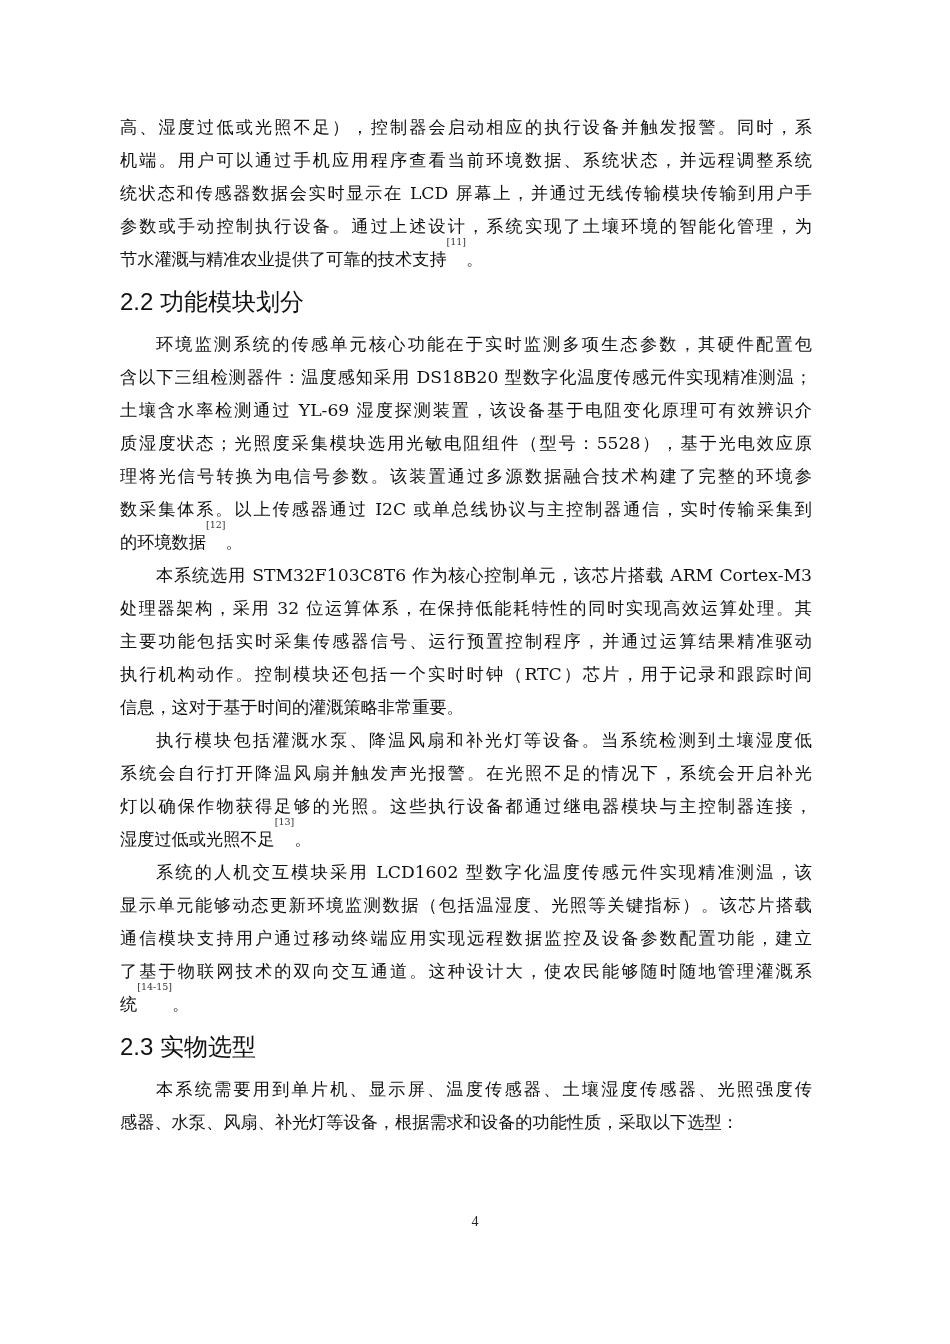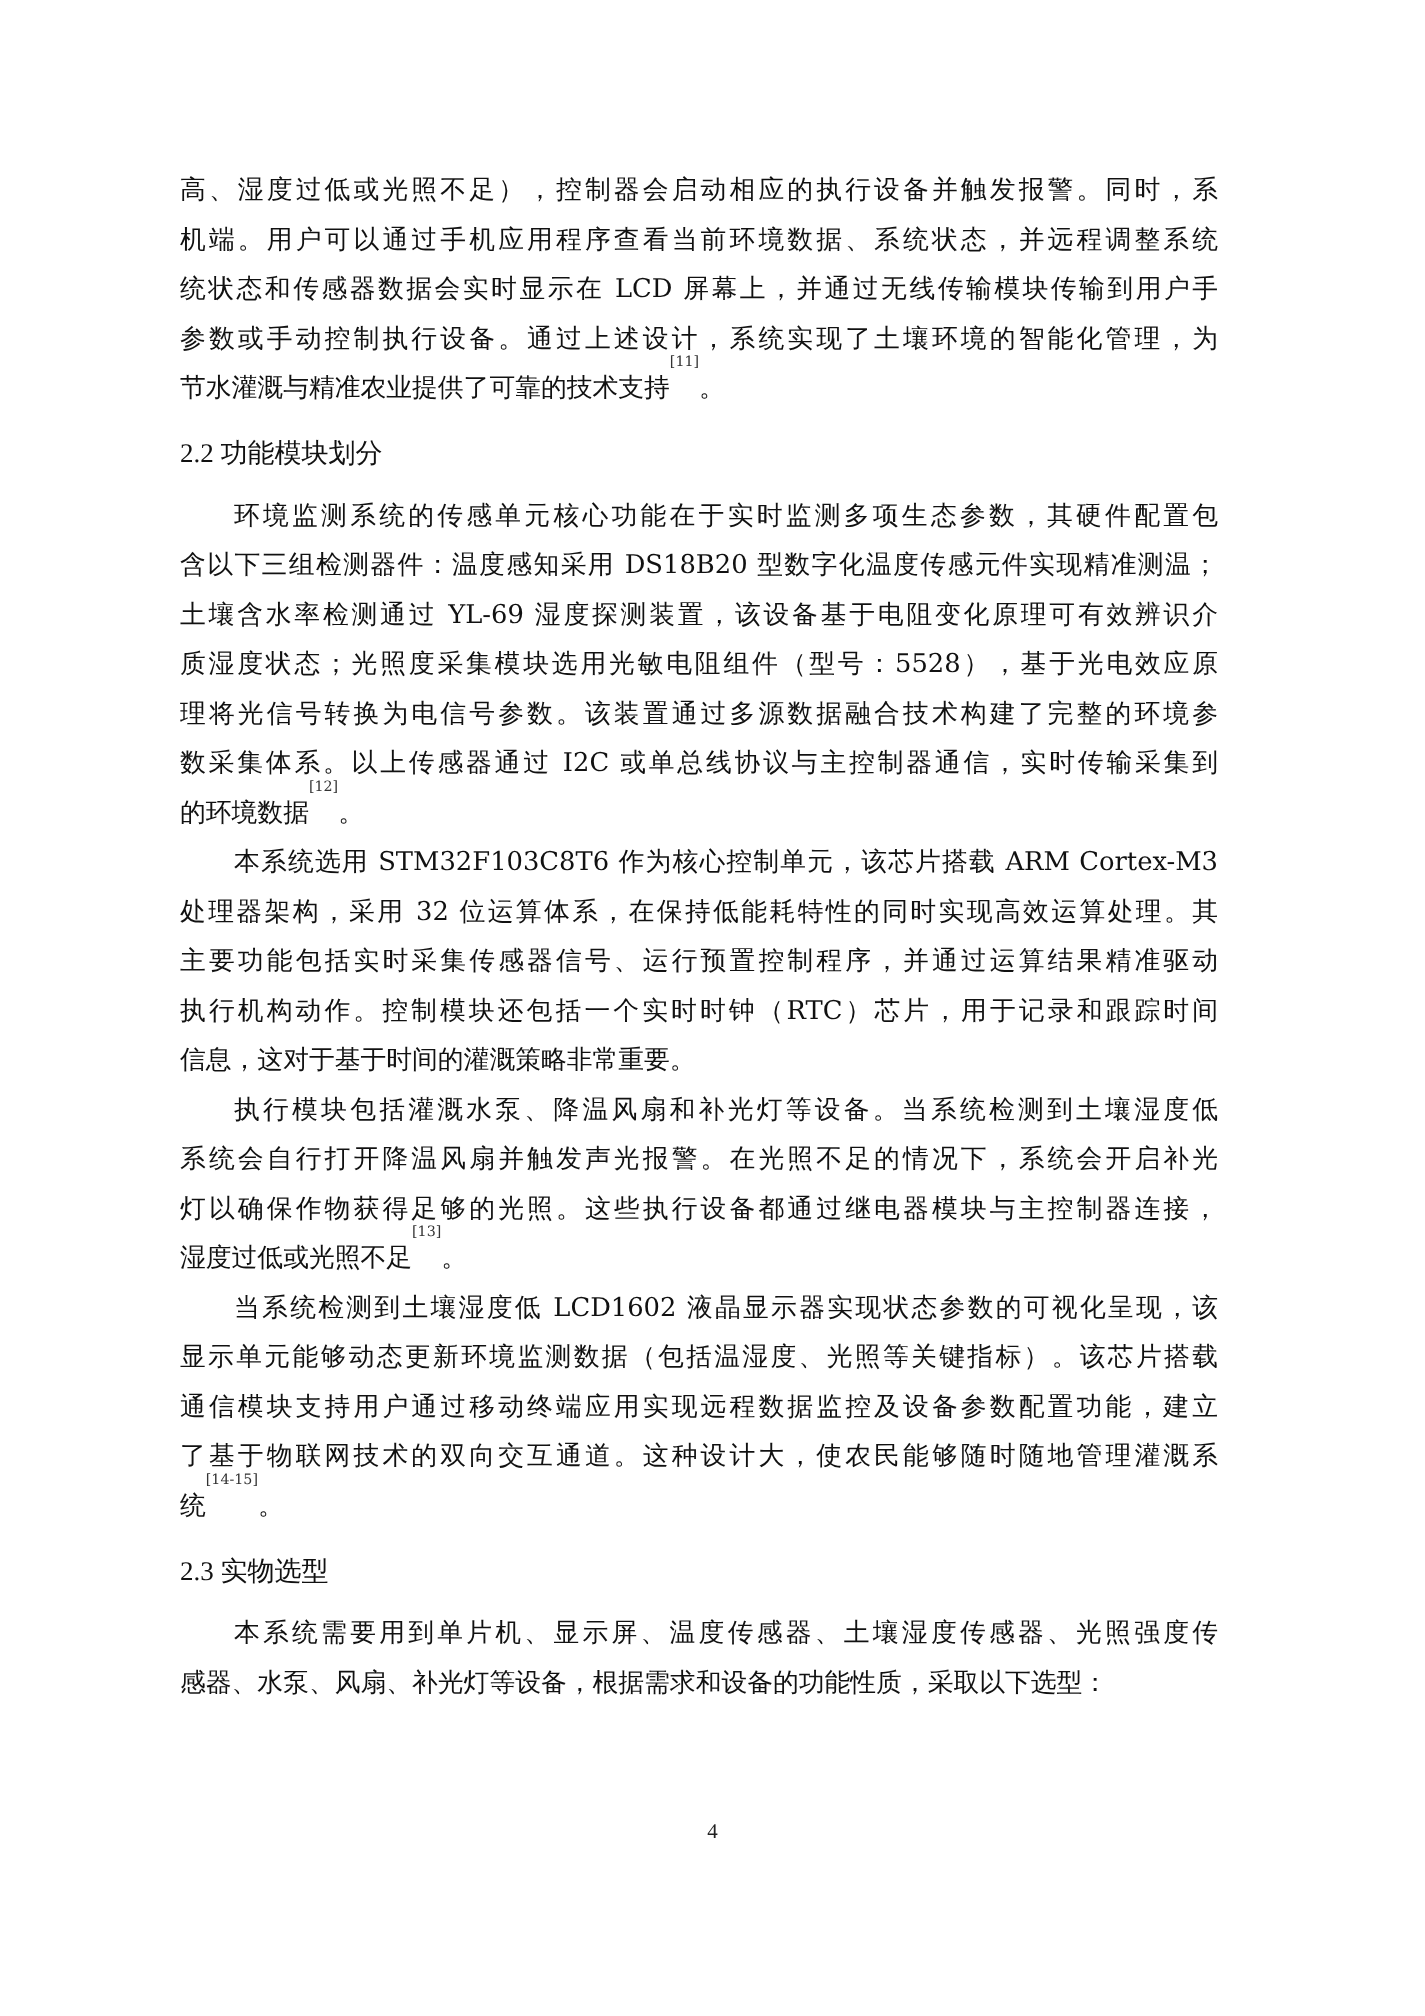--- a/index.html
+++ b/index.html
@@ -30,22 +30,22 @@
       text-align-last: justify;
       letter-spacing: 0px;
     }
     .line.last {
       text-align-last: left;
     }
     .para-first {
       text-indent: 36px;
     }
     .heading {
-      font-family: Liberation Serif, serif;
-      font-size: 18px;
+      font-family: Liberation Sans, sans-serif;
+      font-size: 24px;
       height: 40px;
       line-height: 40px;
       margin-top: 6px;
       margin-bottom: 6px;
       white-space: nowrap;
     }
     sup.cite {
       font-size: 9.5px;
       vertical-align: top;
       position: relative;
@@ -98,21 +98,21 @@
   </div>
 
   <div>
     <div class="line para-first">执行模块包括灌溉水泵、降温风扇和补光灯等设备。当系统检测到土壤湿度低</div>
     <div class="line">系统会自行打开降温风扇并触发声光报警。在光照不足的情况下，系统会开启补光</div>
     <div class="line">灯以确保作物获得足够的光照。这些执行设备都通过继电器模块与主控制器连接，</div>
     <div class="line last"><span>湿度过低或光照不足</span><sup class="cite">[13]</sup><span>。</span></div>
   </div>
 
   <div>
-    <div class="line para-first">当系统检测到土壤湿度低 LCD1602 液晶显示器实现状态参数的可视化呈现，该</div>
+    <div class="line para-first">系统的人机交互模块采用 LCD1602 型数字化温度传感元件实现精准测温，该</div>
     <div class="line">显示单元能够动态更新环境监测数据（包括温湿度、光照等关键指标）。该芯片搭载</div>
     <div class="line">通信模块支持用户通过移动终端应用实现远程数据监控及设备参数配置功能，建立</div>
     <div class="line">了基于物联网技术的双向交互通道。这种设计大，使农民能够随时随地管理灌溉系</div>
     <div class="line last"><span>统</span><sup class="cite">[14-15]</sup><span>。</span></div>
   </div>
 
   <div class="heading">2.3 实物选型</div>
 
   <div>
     <div class="line para-first">本系统需要用到单片机、显示屏、温度传感器、土壤湿度传感器、光照强度传</div>

